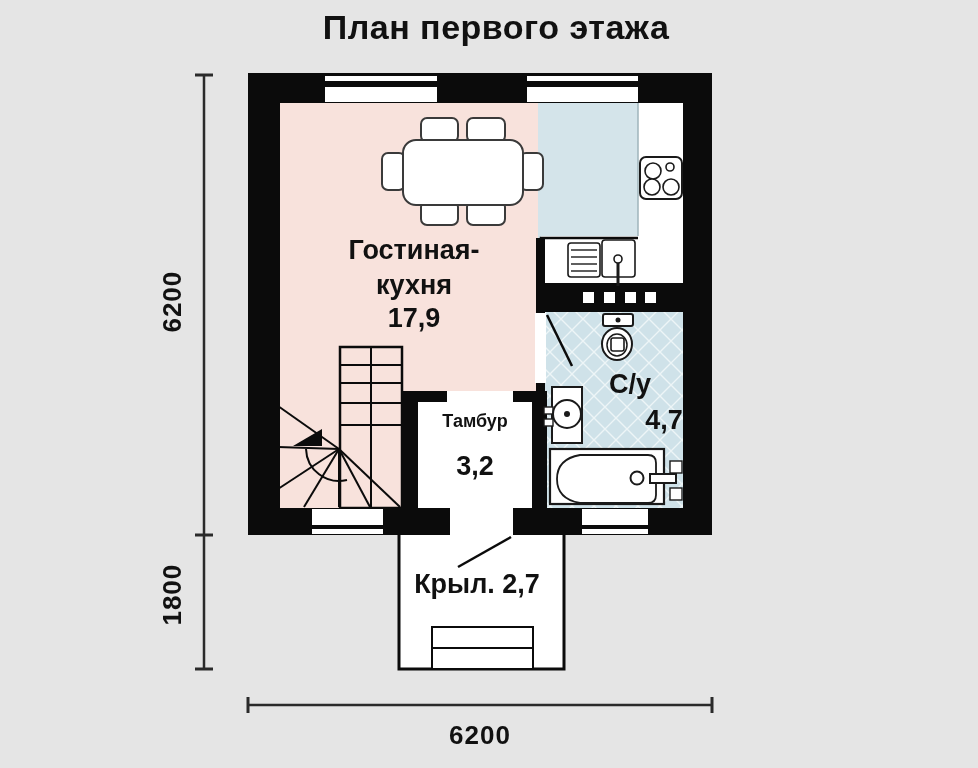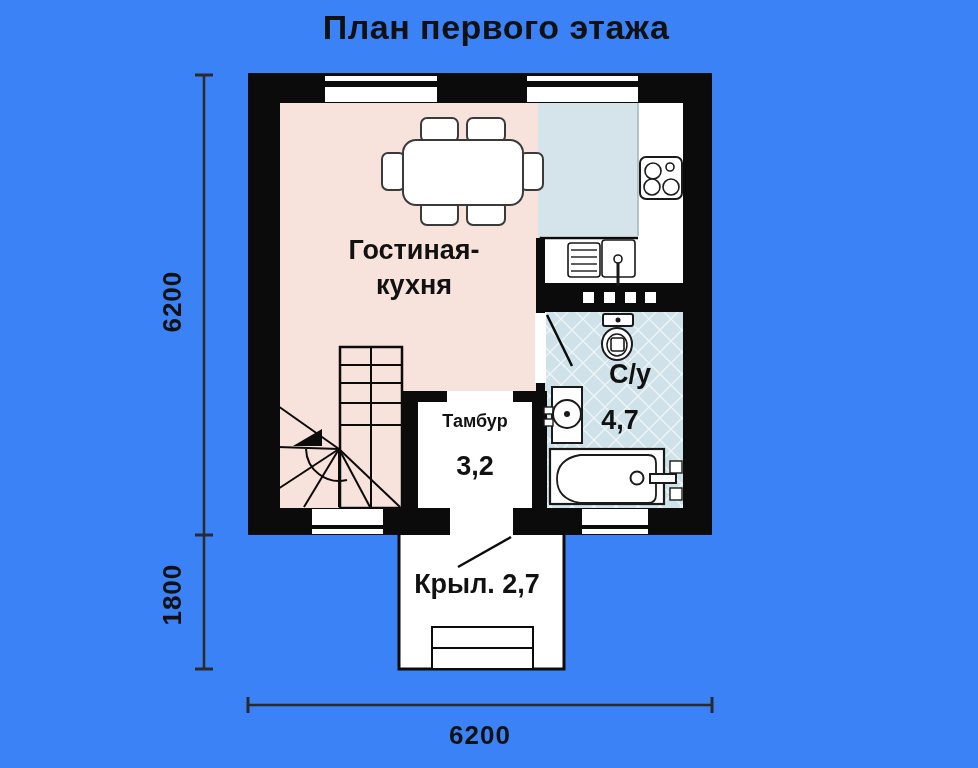--- a/index.html
+++ b/index.html
@@ -1,16 +1,16 @@
 <!DOCTYPE html>
 <html><head>
 <meta charset="utf-8">
 <style>
   html,body{margin:0;padding:0;background:#ffffff;}
-  #stage{position:relative;width:978px;height:768px;background:#3b82f6;overflow:hidden;
+  #stage{position:relative;width:978px;height:768px;background:#e5e5e5;overflow:hidden;
          font-family:"Liberation Sans","DejaVu Sans",sans-serif;}
   svg{position:absolute;left:0;top:0;}
   .lbl{position:absolute;color:#111;font-weight:bold;text-align:center;line-height:1.05;
        white-space:nowrap;}
   .room{font-size:27px;}
   .dim{font-size:26px;letter-spacing:1px;}
   .vdim{width:130px;transform:rotate(-90deg);transform-origin:center center;}
   #title{font-size:34px;letter-spacing:0.5px;}
 </style>
 </head>
@@ -174,25 +174,26 @@
       <line x1="195" y1="535" x2="213" y2="535" stroke-width="3"></line>
       <line x1="195" y1="669" x2="213" y2="669" stroke-width="3"></line>
       <line x1="248" y1="705" x2="712" y2="705" stroke-width="2.5"></line>
       <line x1="248" y1="697" x2="248" y2="713" stroke-width="3"></line>
       <line x1="712" y1="697" x2="712" y2="713" stroke-width="3"></line>
     </g>
   </svg>
 
   <div class="lbl room" style="left:334px;top:271px;width:160px;">кухня</div>
   <div class="lbl room" style="left:334px;top:236px;width:160px;">Гостиная-</div>
+  <div class="lbl room" style="left:334px;top:304px;width:160px;">17,9</div>
 
   <div class="lbl room" style="left:415px;top:412px;width:120px;font-size:18px;">Тамбур</div>
   <div class="lbl room" style="left:415px;top:452px;width:120px;">3,2</div>
 
-  <div class="lbl room" style="left:585px;top:360px;width:90px;">С/у</div>
-  <div class="lbl room" style="left:575px;top:406px;width:90px;">4,7</div>
+  <div class="lbl room" style="left:585px;top:370px;width:90px;">С/у</div>
+  <div class="lbl room" style="left:619px;top:406px;width:90px;">4,7</div>
 
   <div class="lbl room" style="left:400px;top:570px;width:154px;">Крыл. 2,7</div>
 
   <div class="lbl dim vdim" style="left:108px;top:288px;">6200</div>
   <div class="lbl dim vdim" style="left:108px;top:581px;">1800</div>
   <div class="lbl dim" style="left:410px;top:722px;width:140px;">6200</div>
 </div>
 
 </body></html>

